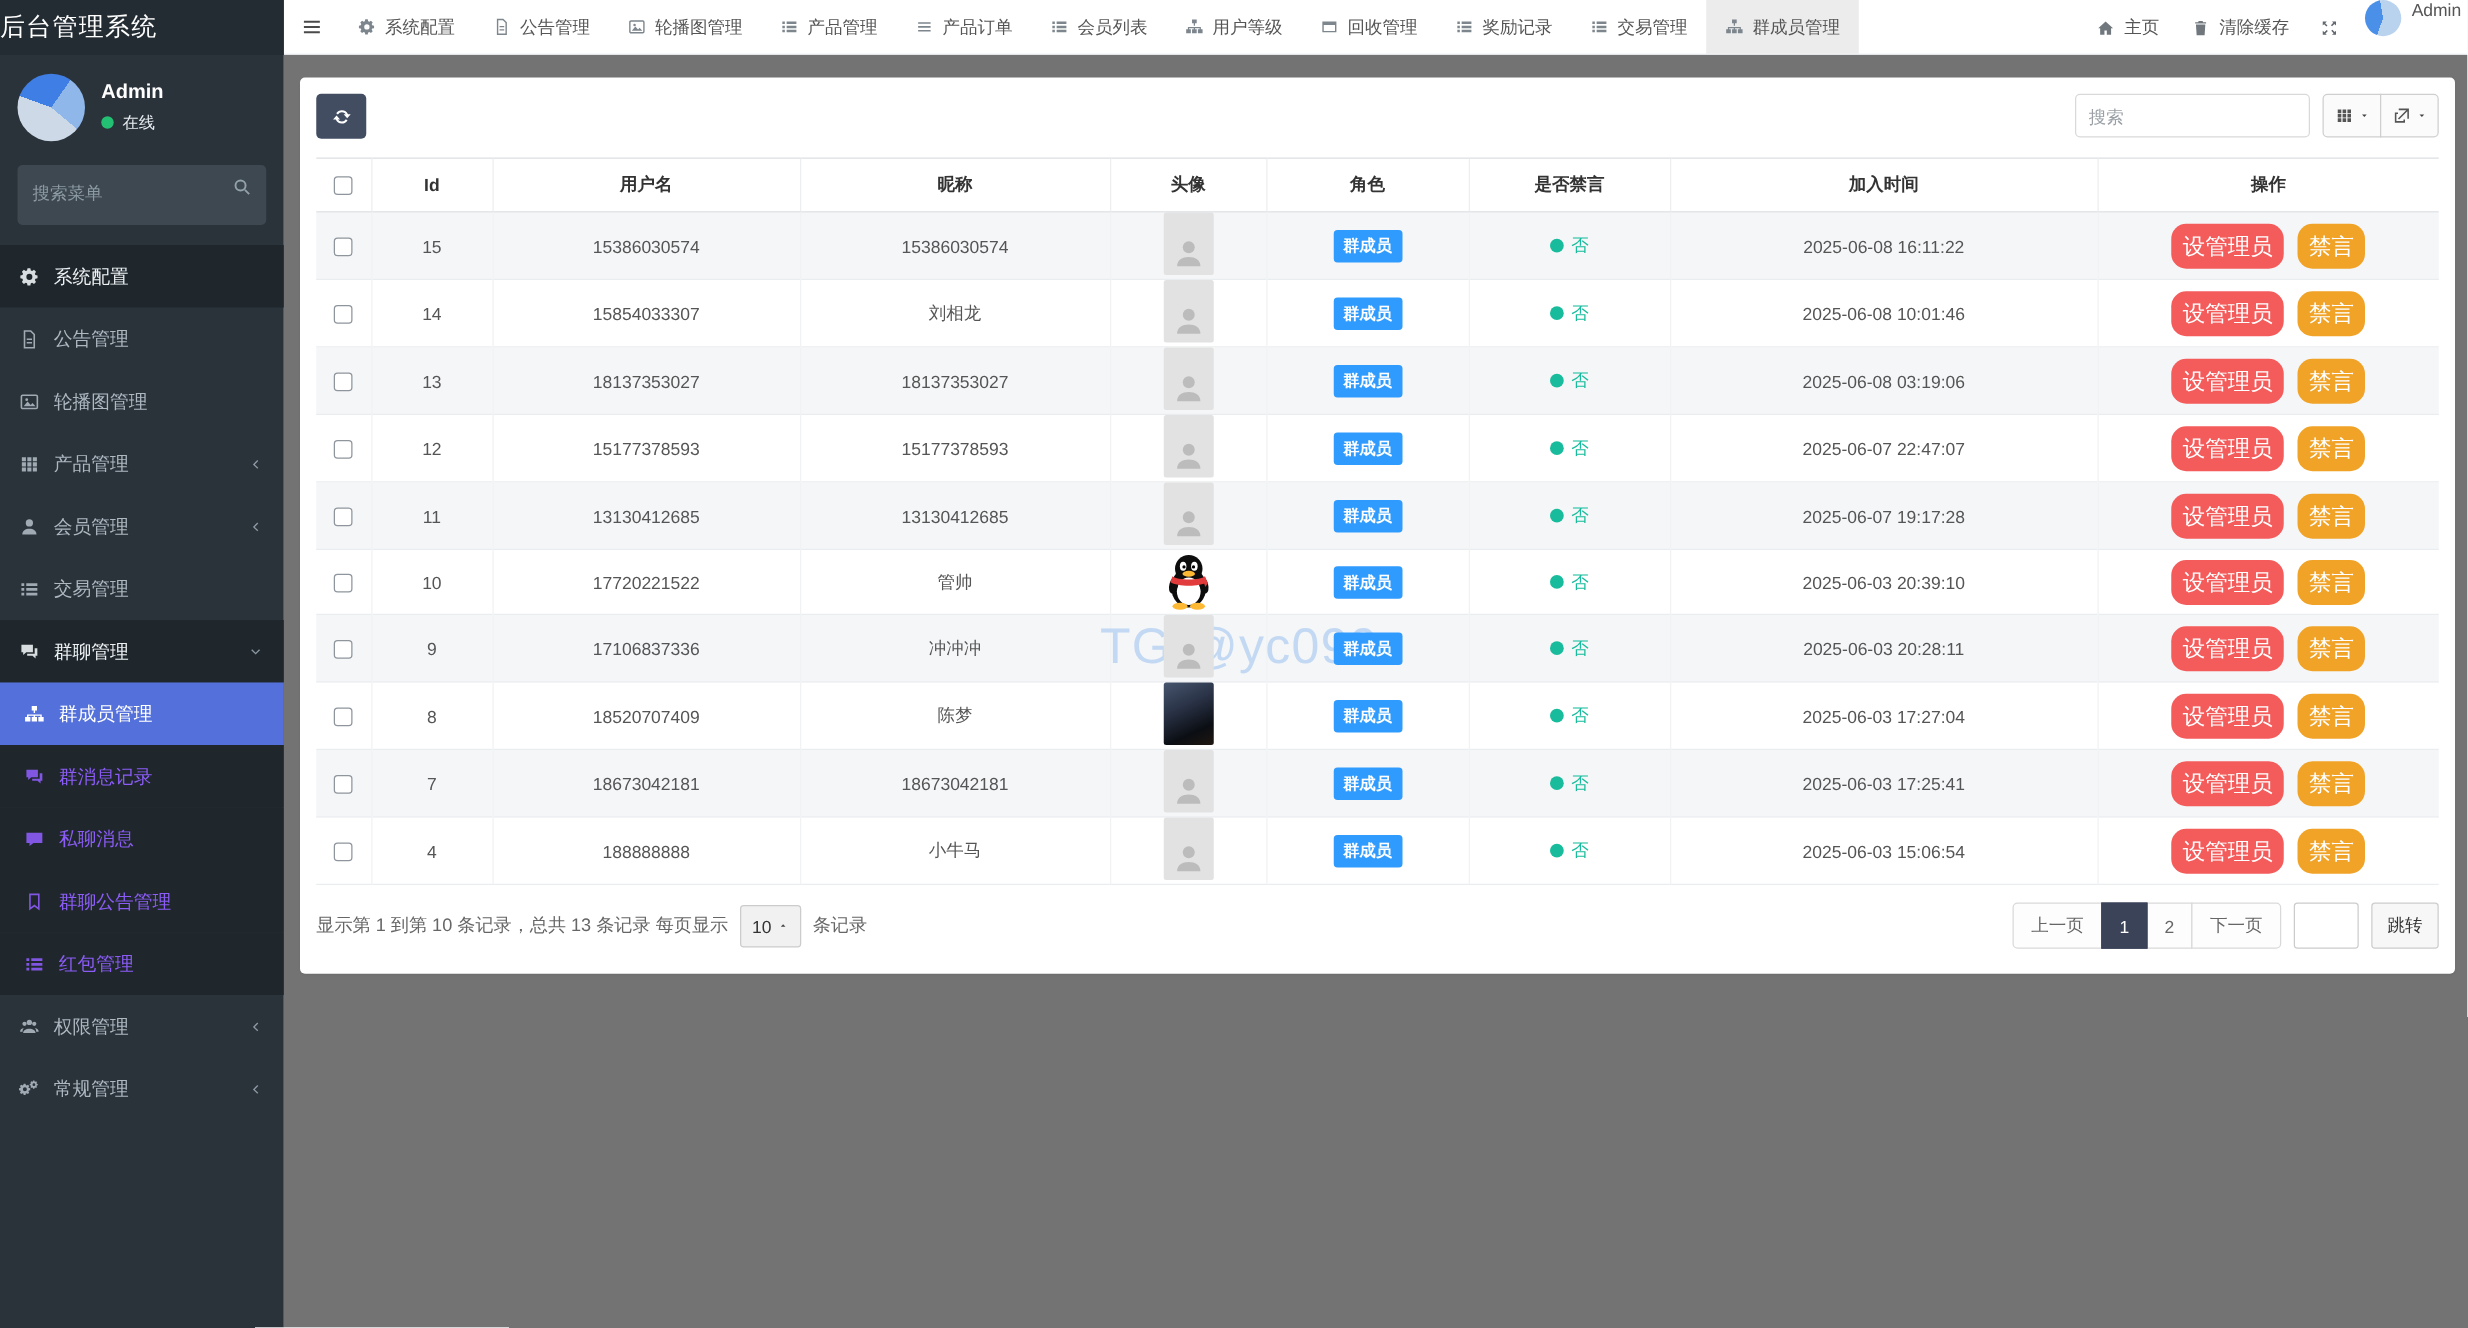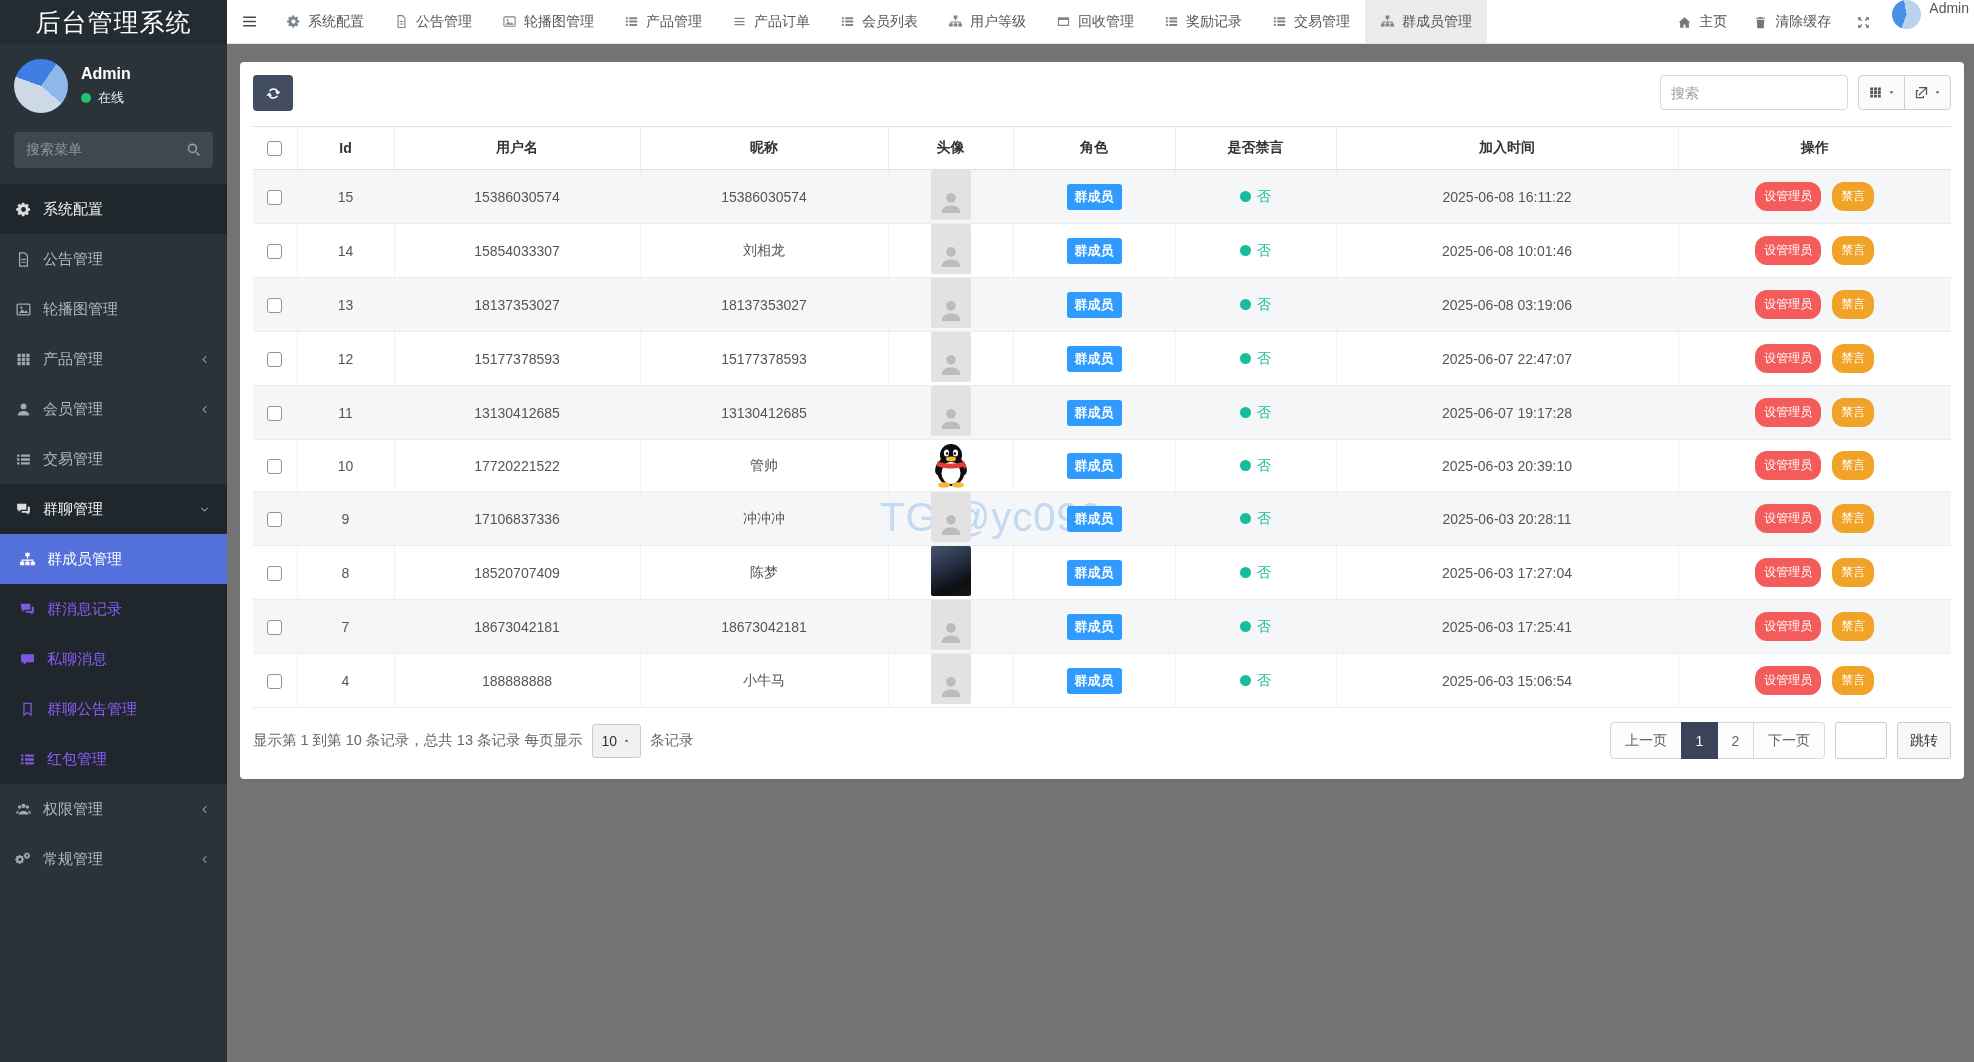--- a/index.html
+++ b/index.html
@@ -2,29 +2,29 @@
 <html><head>
 <meta charset="utf-8">
 <style>
   *{box-sizing:border-box;margin:0;padding:0}
   html,body{width:1974px;height:1062px;overflow:hidden}
   body{font-family:"Liberation Sans","DejaVu Sans",sans-serif;background:#eef1f5;position:relative;font-size:14px}
   svg{display:block;width:100%;height:100%}
 
   
   .sidebar{position:absolute;left:0;top:0;width:227px;height:1062px;background:#2a323a;color:#adb8c0;z-index:20}
-  .brand{height:44px;line-height:44px;text-align:center;color:#fff;font-size:25px;background:#232c33;letter-spacing:1px}
+  .brand{height:44px;line-height:44px;color:#fff;font-size:20px;background:#232c33;letter-spacing:1px}
   .profile{display:flex;align-items:center;gap:13px;padding:15px 14px 13px}
   .avatar-big{width:54px;height:54px;border-radius:50%;flex:0 0 54px;
     background:conic-gradient(from 130deg,#cdd9e6 0 160deg,#3f7ee4 160deg 265deg,#8fb7ea 265deg 360deg)}
   .uname{color:#fff;font-size:16px;font-weight:bold;margin-bottom:6px}
   .status{display:flex;align-items:center;gap:7px;font-size:13px;color:#e8eef2}
   .status .dot{width:10px;height:10px;border-radius:50%;background:#23bf73}
   .side-search{margin:6px 14px 16px;position:relative}
-  .side-search input{width:100%;height:36px;background:#3d4850;border:none;border-radius:4px;color:#cfd8de;
+  .side-search input{width:100%;height:48px;background:#3d4850;border:none;border-radius:4px;color:#cfd8de;
     padding:0 36px 0 12px;font-size:14px;outline:none;font-family:Liberation Mono, monospace}
   .side-search input::placeholder{color:#8d9aa4}
   .side-search .s-icon{position:absolute;right:11px;top:9px;width:17px;height:17px;color:#93a1ab}
   .menu .mi{height:50px;display:flex;align-items:center;gap:11px;padding:0 16px 0 15px;font-size:15px;cursor:pointer;color:#adb8c0}
   .mi .mi-icon{width:17px;height:17px;flex:0 0 17px;opacity:.9}
   .mi .mi-chev{margin-left:auto;width:13px;height:13px;color:#8b98a2}
   .mi.dark{background:#1f272d}
   .mi.bright{color:#edf1f4}
   .mi.sub{background:#1f272d;color:#8b5cf6;padding-left:19px}
   .mi.active{background:#5470db;color:#fff}
@@ -85,21 +85,21 @@
   .avatar-ph{width:40px;height:50px;background:#e2e2e2;border-radius:2px;color:#bcbcbc;overflow:hidden;
     display:inline-flex;align-items:flex-end;justify-content:center}
   .avatar-ph svg{width:28px;height:34px}
   .avatar-qq{width:40px;height:48px}
   .avatar-photo{width:40px;height:50px;border-radius:2px;
     background:linear-gradient(155deg,#47566e 0%,#2a3347 38%,#0b0e13 75%,#201711 100%)}
   .badge{background:#2f9bff;color:#fff;font-size:13px;font-weight:bold;padding:4px 8px;border-radius:3px;
     display:inline-block;position:relative;z-index:2}
   .mute{color:#18bc9c;font-size:14px;white-space:nowrap}
   .mute .gdot{width:11px;height:11px;border-radius:50%;background:#18bc9c;display:inline-block;margin-right:6px;vertical-align:-1px}
-  .btn-op{border:none;border-radius:12px;color:#fff;font-size:12px;padding:6px 9px;cursor:pointer;position:relative;z-index:2;font-family:inherit}
+  .btn-op{border:none;border-radius:12px;color:#fff;font-size:18px;padding:6px 9px;cursor:pointer;position:relative;z-index:2;font-family:inherit}
   .btn-admin{background:#f45c5c;margin-right:7px}
   .btn-mute{background:#f0a327}
 
   
   .pagination{margin-top:14px;position:relative;height:37px}
   .pg-left{display:flex;align-items:center;gap:9px;font-size:14.5px;color:#666;height:37px}
   .pg-size{height:34px;min-width:46px;border:1px solid #ccc;border-radius:3px;background:#f1f1f1;
     display:inline-flex;align-items:center;justify-content:center;gap:5px;font-size:14px;color:#333;padding:0 9px;cursor:pointer}
   .pg-size .caret{width:9px;height:9px;color:#444}
   .pg-right{position:absolute;right:0;top:0;display:flex;align-items:center}

